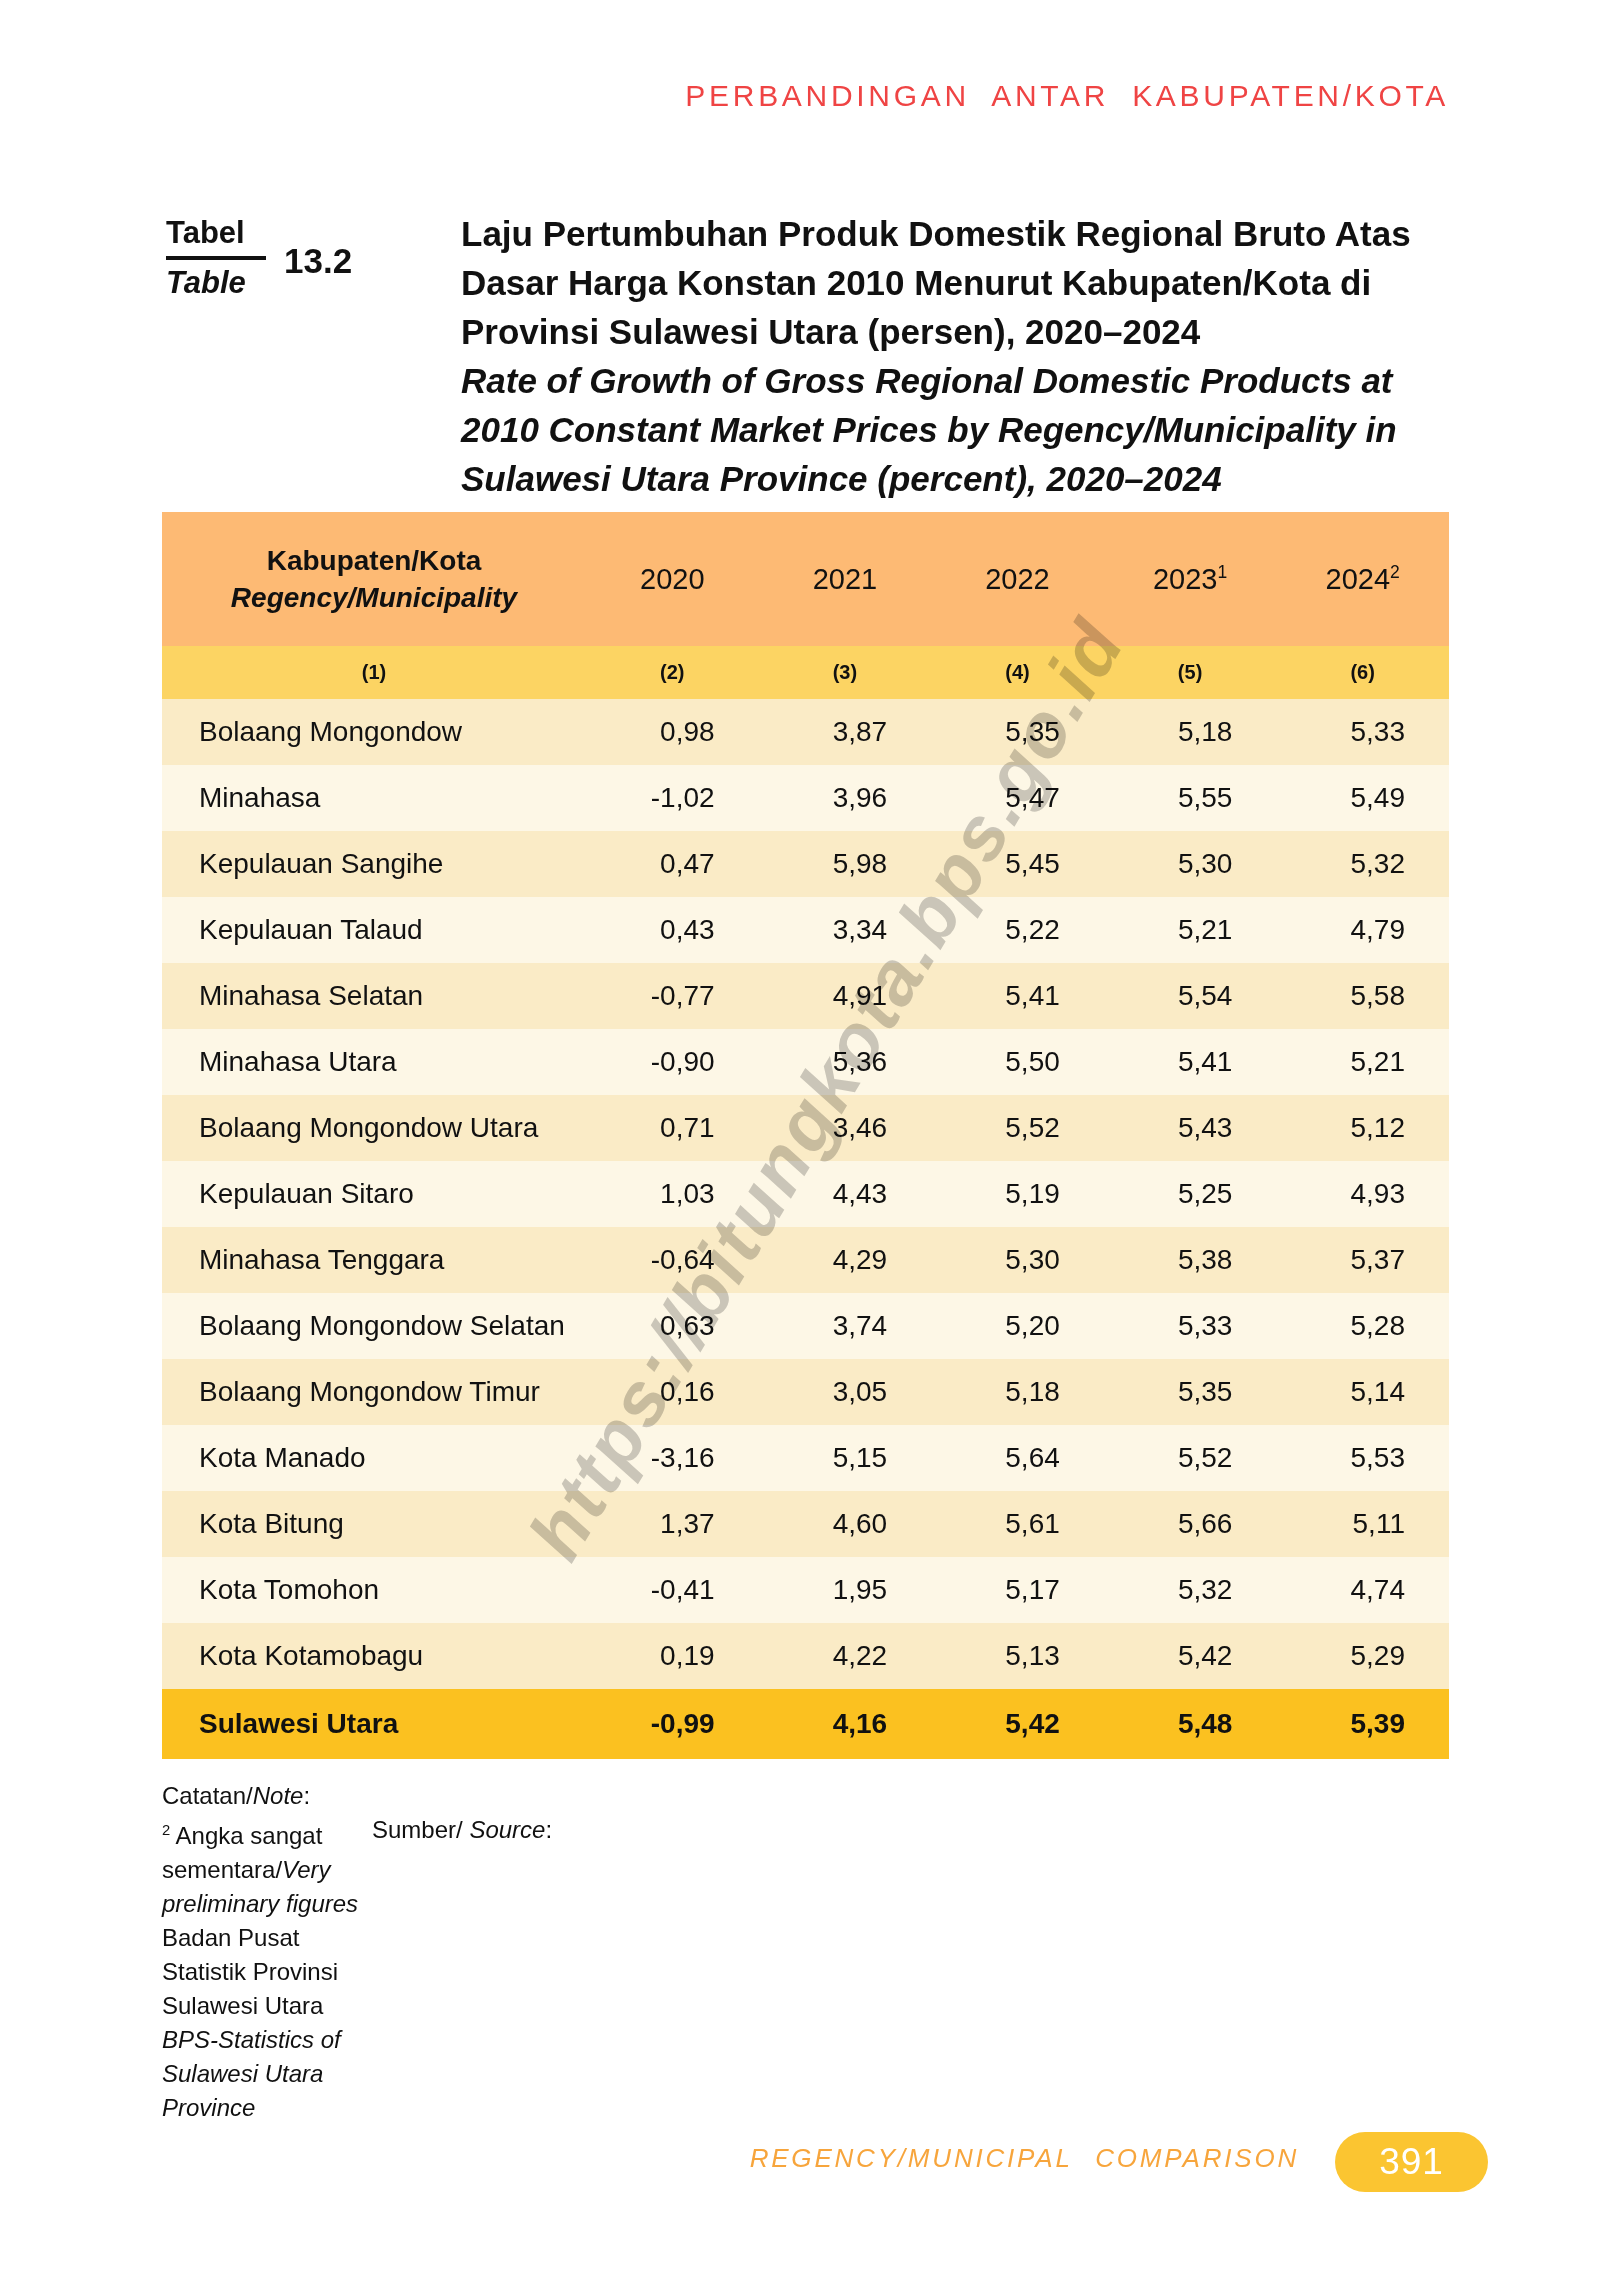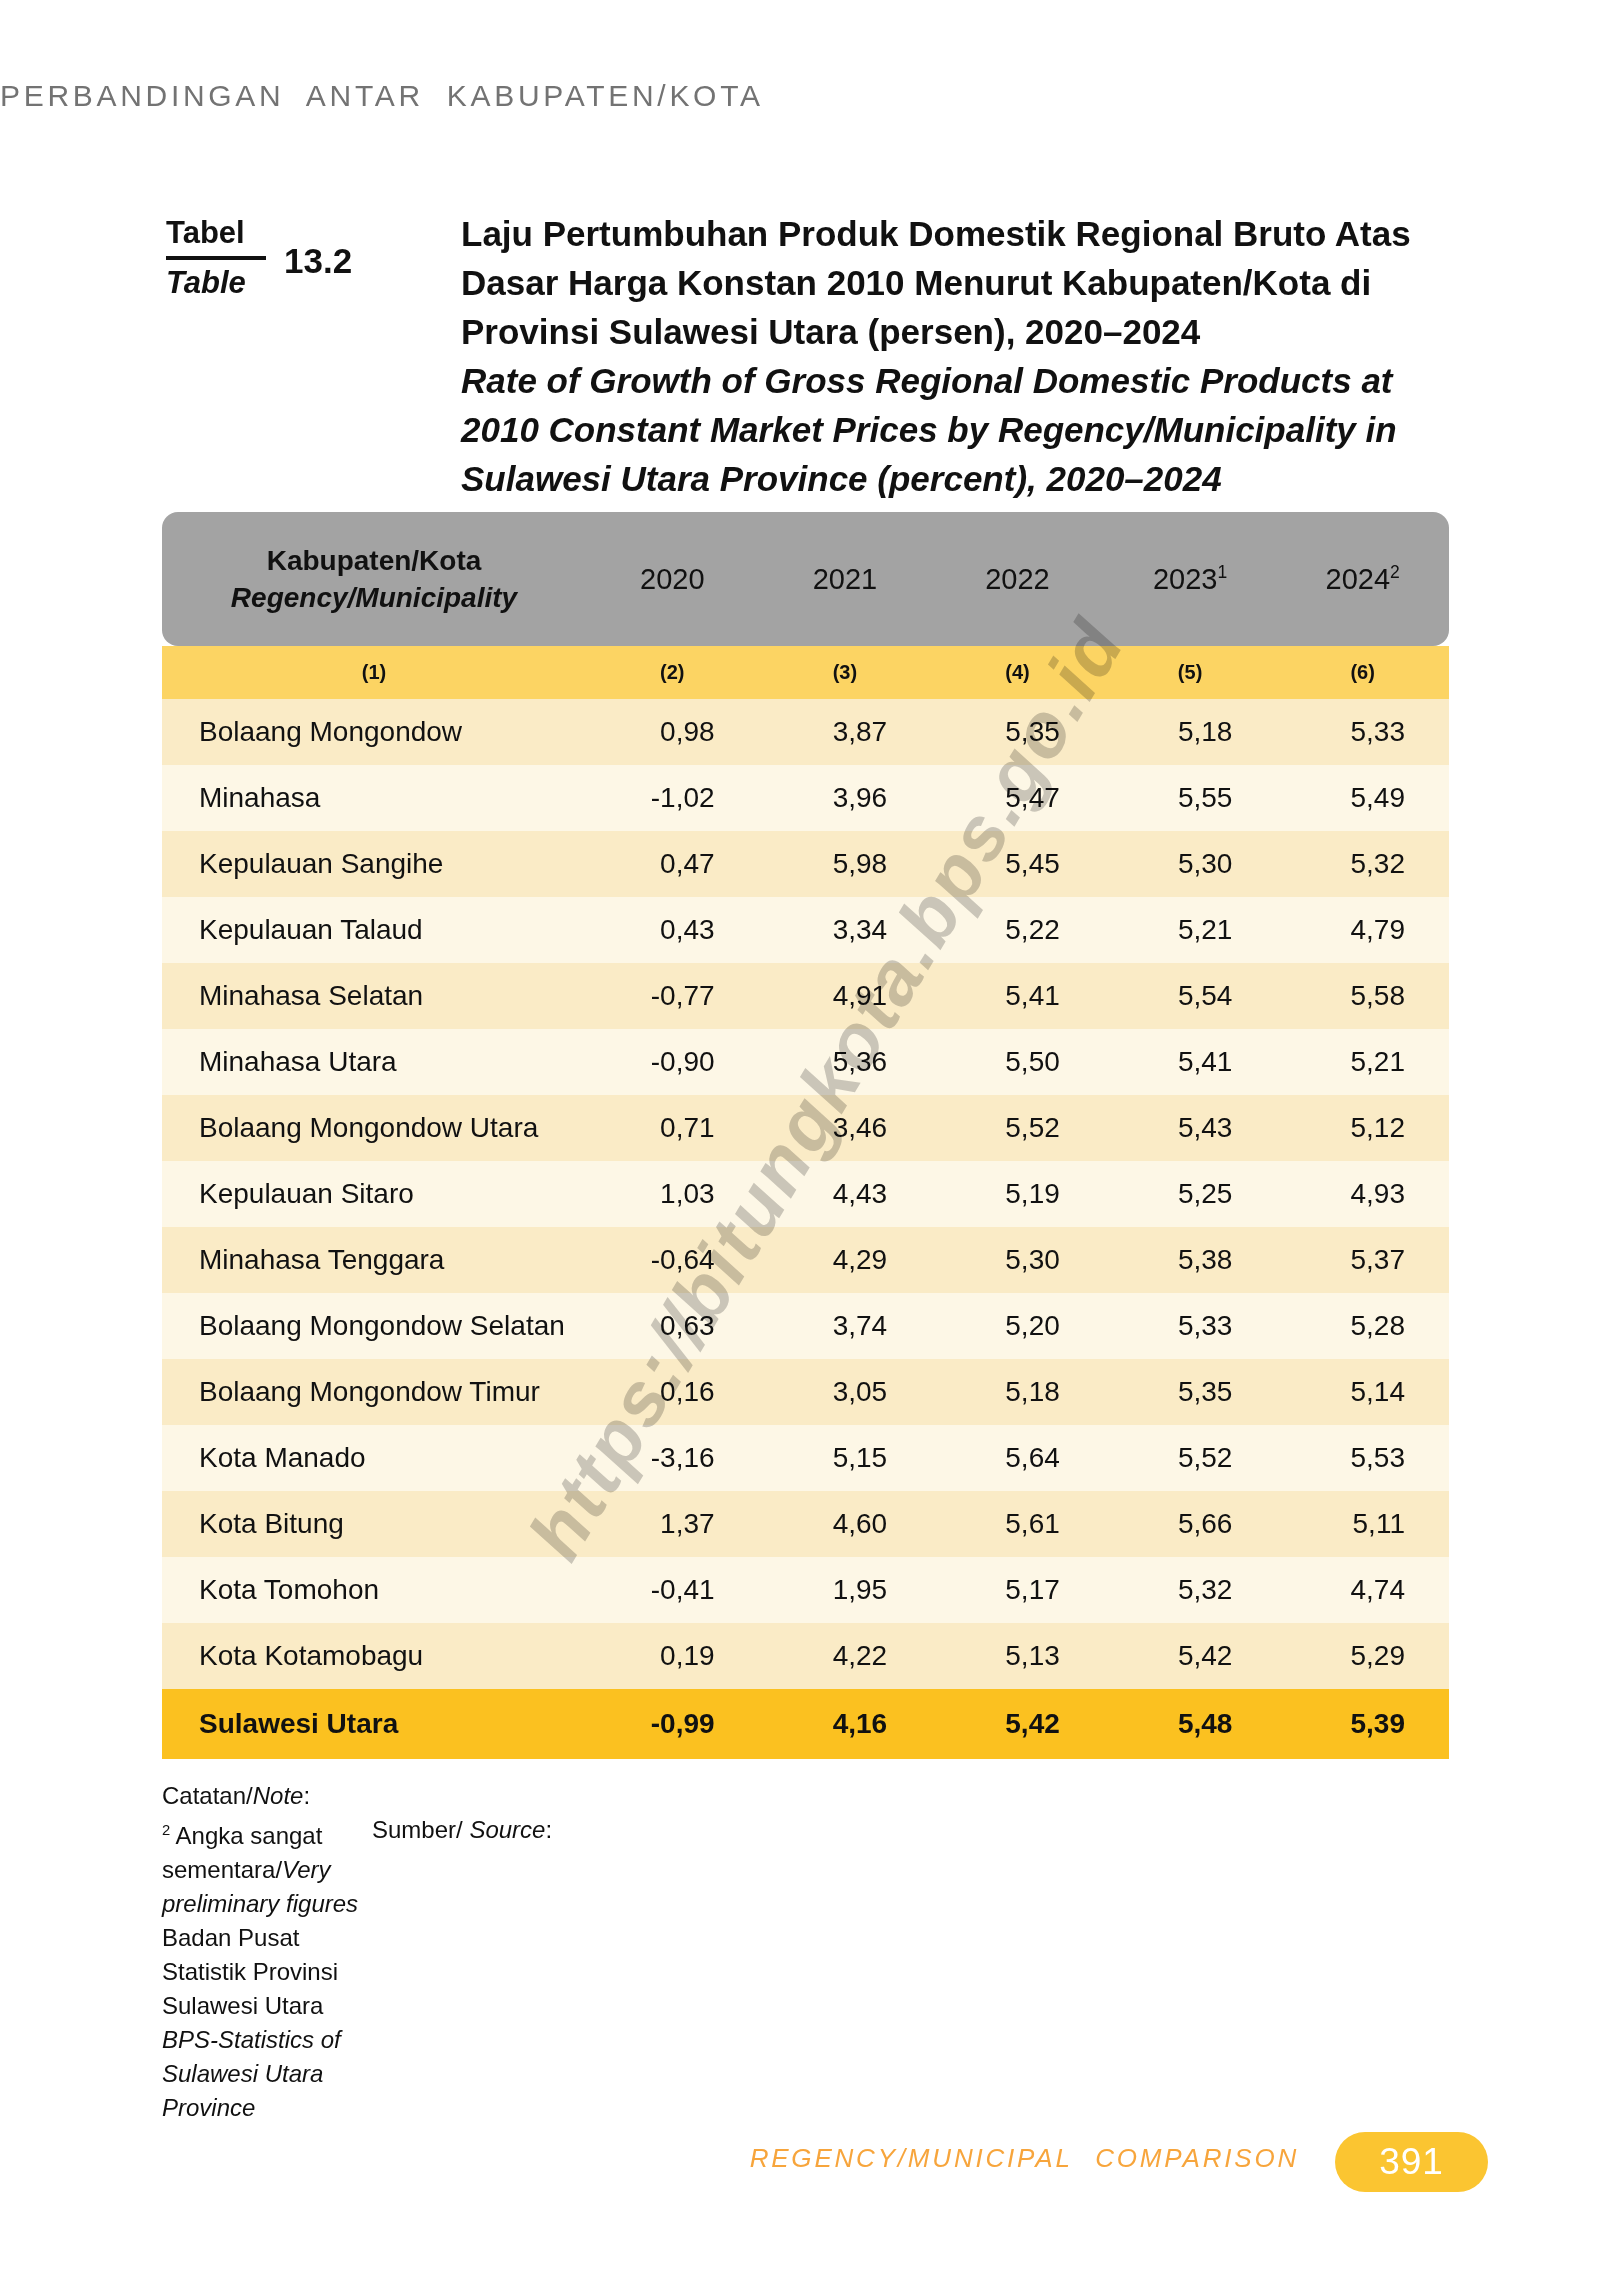--- a/index.html
+++ b/index.html
@@ -2,40 +2,40 @@
 <html style="font-size:14.8px"><head>
 <meta charset="utf-8">
 <style>
   html,body{margin:0;padding:0;background:#ffffff;}
   .page{
     position:relative;width:1615px;height:2288px;background:#ffffff;overflow:hidden;
     font-family:"Liberation Sans",sans-serif;color:#111;
   }
   
   .running-header{
-    position:absolute;top:79px;left:0;width:1449px;text-align:left;
-    font-size:30px;letter-spacing:3.7px;word-spacing:11px;color:#737373;font-weight:400;
+    position:absolute;top:79px;left:0;width:1449px;text-align:right;
+    font-size:30px;letter-spacing:3.7px;word-spacing:11px;color:#ef4444;font-weight:400;
   }
   
   .title-block{position:absolute;top:209px;left:166px;right:166px;}
   .table-label{position:absolute;left:0;top:5.5px;width:277px;}
   .lbl-id{font-weight:bold;font-size:31px;}
   .lbl-divider{width:100px;height:3.7px;background:#111;margin:5.5px 0 5.5px 0;}
   .lbl-en{font-weight:bold;font-style:italic;font-size:31px;}
   .lbl-num{position:absolute;left:118px;top:26px;font-weight:bold;font-size:35px;}
   .title-text{margin-left:295px;font-size:35px;font-weight:bold;line-height:49px;}
   .title-en{font-style:italic;}
   
   .data-table{position:absolute;left:162px;top:512px;width:1287px;}
   .trow{display:flex;align-items:center;}
   .cell{box-sizing:border-box;}
   .cell.name{width:424px;padding-left:37px;font-size:28px;}
   .cell.num{flex:1;text-align:right;padding-right:44px;font-size:28px;}
   .cell.numc{flex:1;text-align:center;font-size:28px;}
-  .thead{height:134px;background:#a3a3a3;border-radius:16px;}
+  .thead{height:134px;background:#fdba74;}
   .thead .cell.name{display:flex;flex-direction:column;justify-content:center;align-items:center;
     padding-left:0;height:100%;font-weight:bold;line-height:37px;}
   .thead .name-en{font-style:italic;}
   .thead .cell.numc{font-weight:normal;font-size:29px;}
   .thead sup{font-size:17.5px;vertical-align:super;}
   .tsub{height:53px;background:#FCD463;}
   .tsub .cell{font-weight:bold;font-size:20px;text-align:center;padding:0;}
   .tsub .cell.name{padding-left:0;}
   .trow.data{height:66px;}
   .trow.dark{background:#FAEBC6;}

